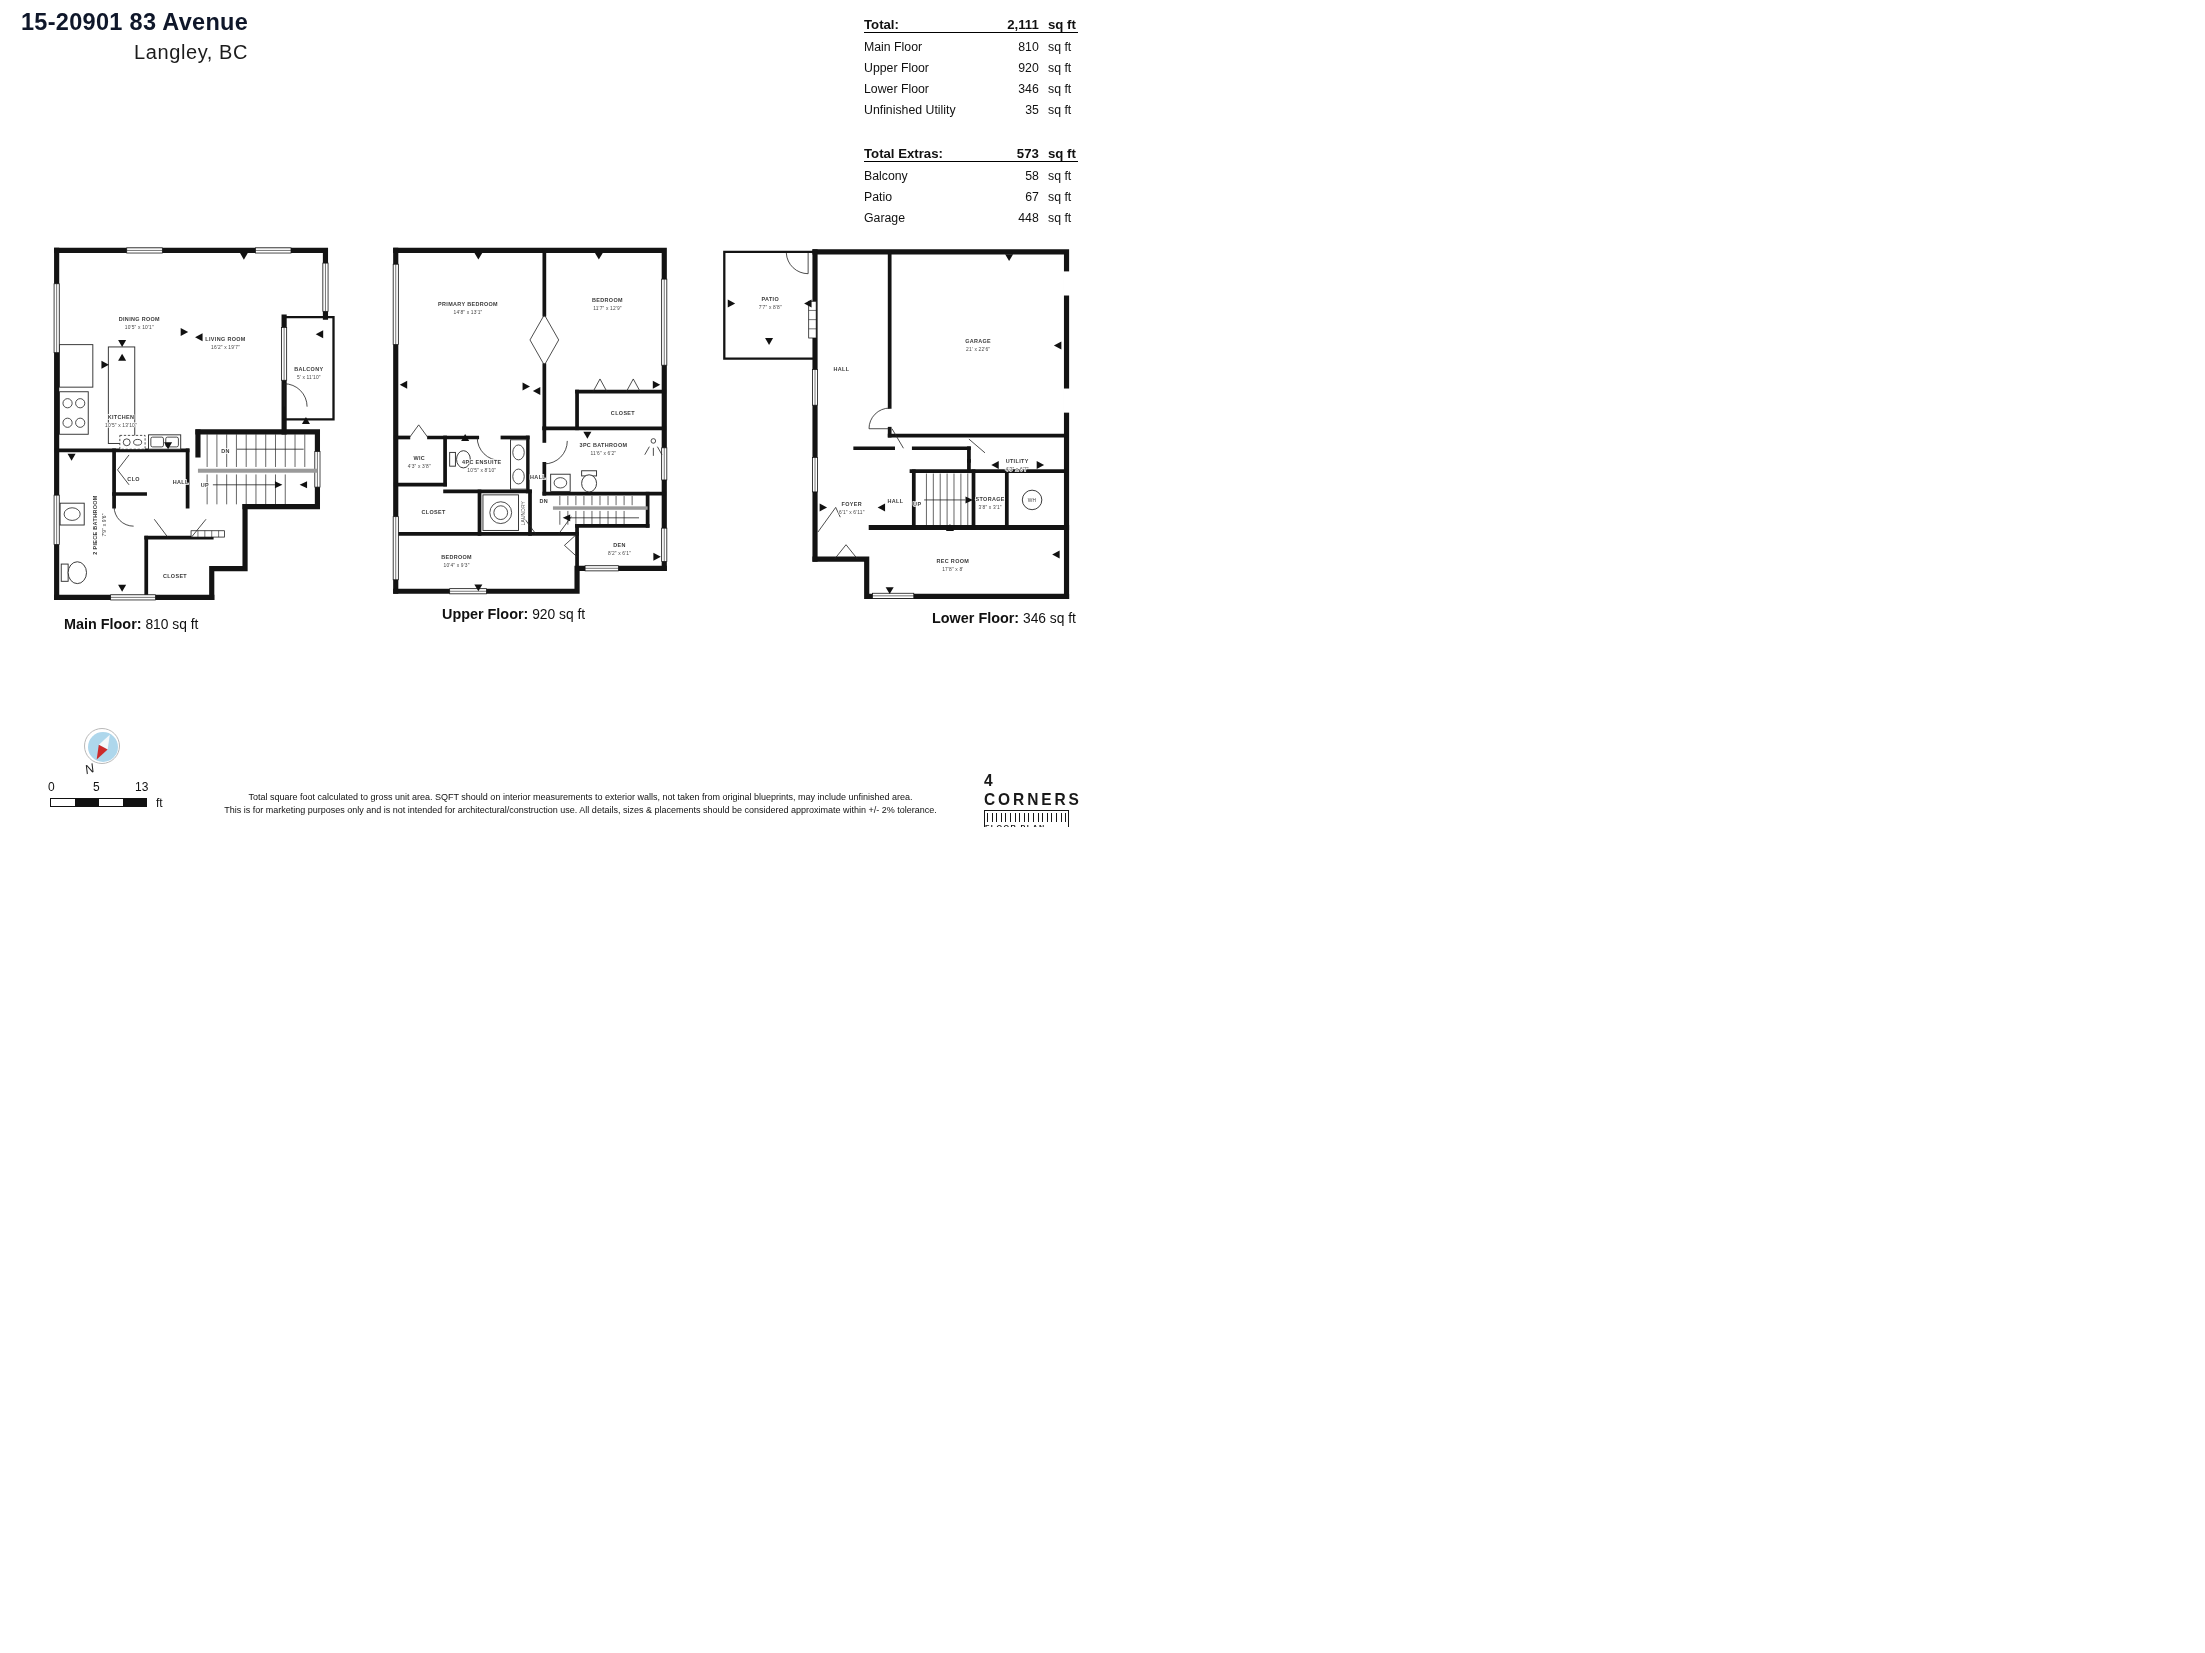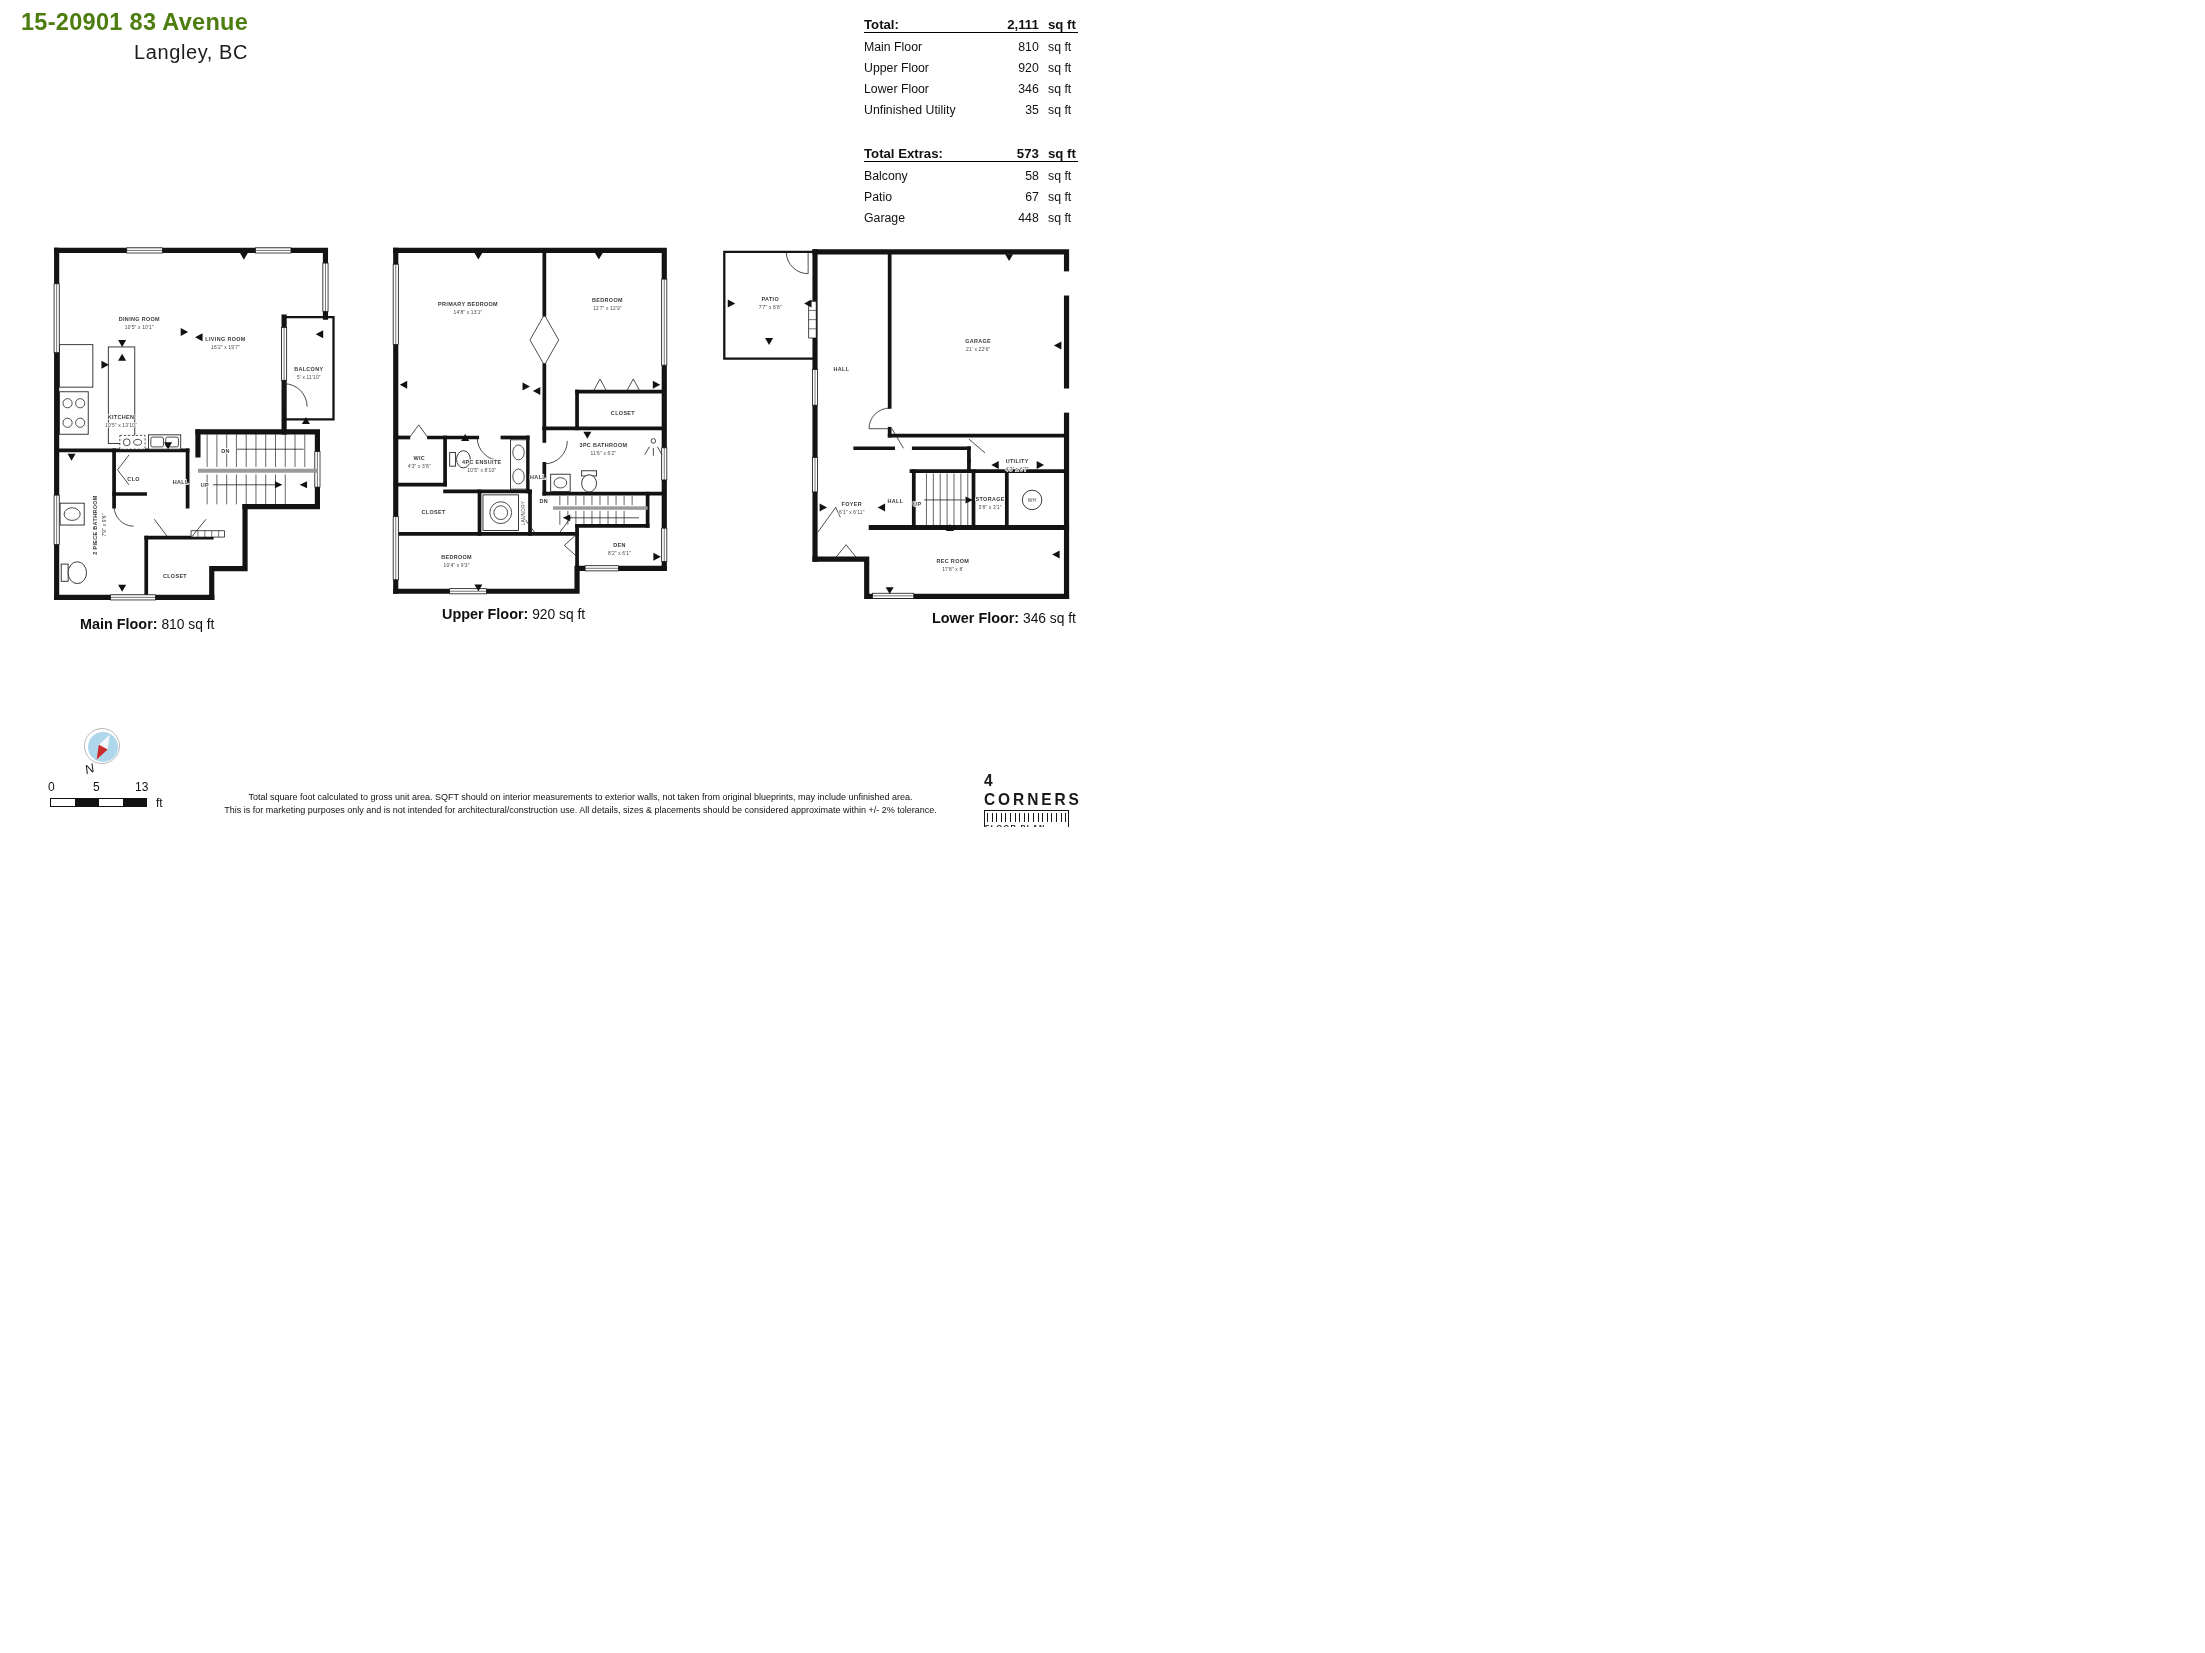--- a/index.html
+++ b/index.html
@@ -1,21 +1,21 @@
 <!DOCTYPE html>
 <html style="font-size:9.2px"><head>
 <meta charset="utf-8">
 <style>
   html,body{margin:0;padding:0;background:#fff;}
   body{font-family:"Liberation Sans",sans-serif;color:#111;}
   #page{position:relative;width:1103px;height:827px;background:#fff;overflow:hidden;}
 
   
   .title{position:absolute;left:21px;top:9.2px;}
-  .title h1{margin:0;font-size:23.5px;font-weight:bold;letter-spacing:0.3px;color:#4d7c0f;}
+  .title h1{margin:0;font-size:23.5px;font-weight:bold;letter-spacing:0.3px;color:#0f172a;}
   .title h2{margin:4.6px 0 0 1.1px;font-size:20px;font-weight:normal;color:#1c1c1c;letter-spacing:0.6px;text-align:right;}
 
   
   .areas{position:absolute;left:864px;top:8px;width:214px;font-size:12.3px;}
   .arow{display:flex;align-items:flex-end;height:21px;}
   .arow .lbl{flex:1;}
   .arow .val{width:40px;text-align:right;}
   .arow .unit{width:30px;margin-left:9.2px;}
   .ahead{font-weight:bold;font-size:13.2px;border-bottom:1.7px solid #000;height:24px;}
   .extras{margin-top:19.5px;}
@@ -506,21 +506,21 @@
       <text class="rn" x="467" y="444">STORAGE</text>
       <text class="rd" x="467" y="457">3'8" x 3'1"</text>
       <text class="rd" x="540" y="446">WH</text>
       <text class="rn" x="226" y="452">FOYER</text>
       <text class="rd" x="226" y="466">6'1" x 6'11"</text>
       <text class="rn" x="402" y="552">REC ROOM</text>
       <text class="rd" x="402" y="566">17'8" x 8'</text>
     </g>
   </svg>
 
-  <div class="caption" style="left:80px;top:616px">
+  <div class="caption" style="left:64px;top:616px">
     <b>Main Floor:</b><span> 810 sq ft</span>
   </div>
   <div class="caption" style="left:442px;top:606px">
     <b>Upper Floor:</b><span> 920 sq ft</span>
   </div>
   <div class="caption" style="left:932px;top:610px">
     <b>Lower Floor:</b><span> 346 sq ft</span>
   </div>
 
   <div class="compass">

